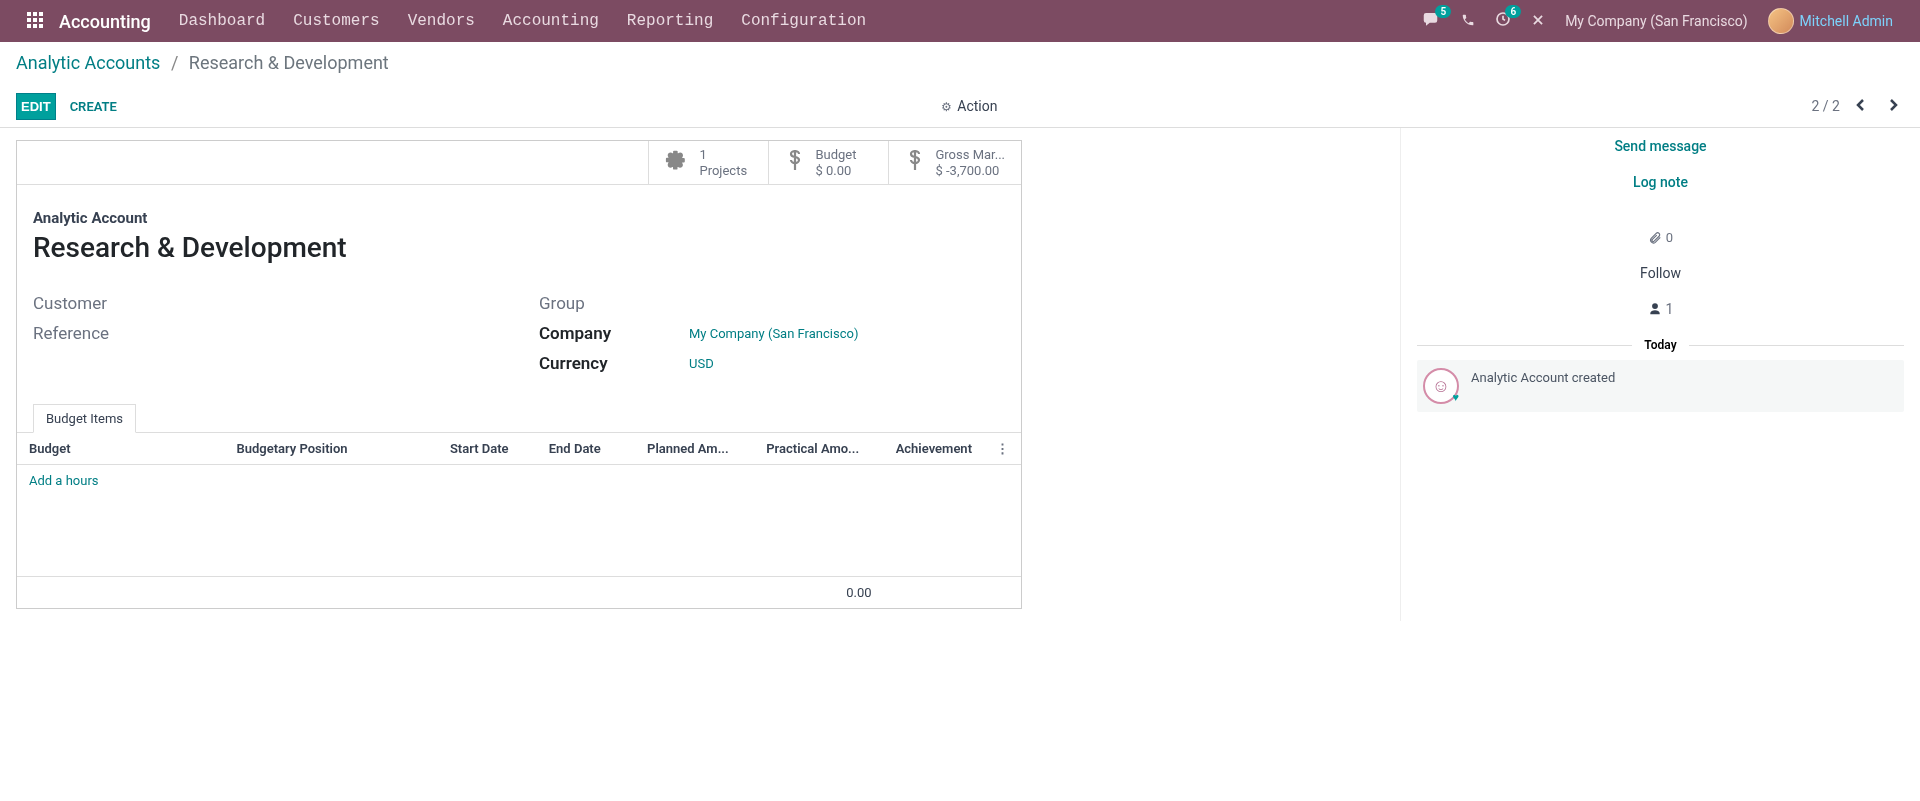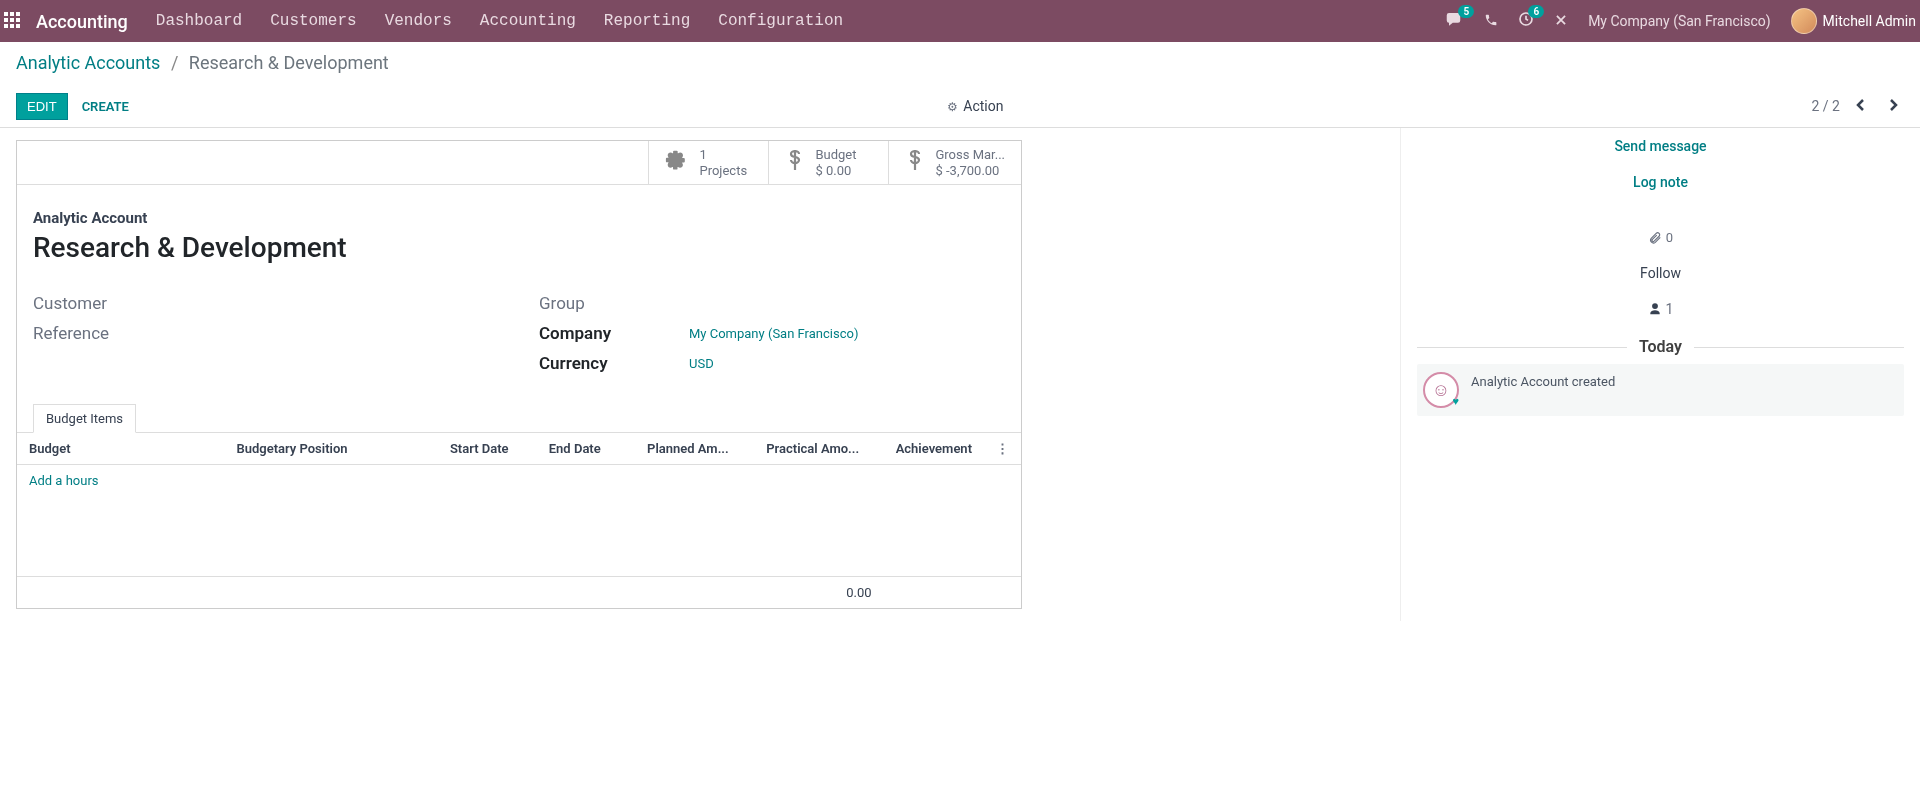--- a/index.html
+++ b/index.html
@@ -1,35 +1,35 @@
 <!DOCTYPE html>
 <html><head>
 <meta charset="utf-8">
 <style>
 * { box-sizing: border-box; margin: 0; padding: 0; }
 body { font-family: -apple-system, BlinkMacSystemFont, "Segoe UI", Roboto, "Helvetica Neue", sans-serif; font-size: 13px; color: #374151; background: #fff; }
-.navbar { background: #7C4B62; color: #fff; height: 42px; display: flex; align-items: center; padding: 0 4px; }
+.navbar { background: #7C4B62; color: #fff; height: 42px; display: flex; align-items: center; padding: 0 27px; }
 .navbar .apps-icon { width: 18px; height: 18px; display: grid; grid-template-columns: repeat(3, 4px); grid-template-rows: repeat(3, 4px); gap: 2px; margin-right: 14px; cursor: pointer; }
 .navbar .apps-icon span { background: #fff; width:4px; height:4px; }
 .navbar .app-name { font-size: 18px; font-weight: 500; margin-right: 28px; }
 .navbar .menu { display: flex; gap: 28px; }
 .navbar .menu a { color: #E9DAE1; font-size: 16px; cursor: pointer; font-family: Liberation Mono, monospace; }
 .navbar .spacer { flex: 1; }
 .navbar .right { display: flex; align-items: center; gap: 20px; }
 .navbar .right .icon-btn { position: relative; cursor:pointer; color:#E9DAE1; font-size:16px; }
 .navbar .badge { position: absolute; top:-6px; right:-10px; background:#00A09D; color:#fff; font-size:10px; border-radius: 8px; padding:1px 5px; font-weight:600;}
 .navbar .companyline { font-size: 14px; color:#E9DAE1; cursor:pointer; }
 .navbar .avatar { width: 26px; height:26px; border-radius:50%; background: linear-gradient(135deg,#f5c384,#d28a5a); display:inline-block; margin-right:6px; vertical-align:middle; border:1px solid rgba(255,255,255,0.4);}
 .cp { padding: 10px 16px 0; border-bottom: 1px solid #ddd; }
 .breadcrumb { font-size: 18px; margin-bottom: 12px; }
 .breadcrumb a { color: #017E84; cursor:pointer; }
 .breadcrumb .sep { color: #888; margin: 0 6px; }
 .breadcrumb .current { color: #6c757d; }
 .cp-bottom { display:flex; align-items:center; height:42px; }
-.btn-edit { background:#00A09D; color:#fff; border:1px solid #00808a; padding:5px 10px; font-weight:400; font-size:13px; cursor:pointer; text-transform:uppercase;}
+.btn-edit { background:#00A09D; color:#fff; border:1px solid #00808a; padding:5px 4px; font-weight:700; font-size:13px; cursor:pointer; text-transform:uppercase;}
 .btn-create { color:#017E84; font-weight:600; padding:5px 10px; font-size:13px; cursor:pointer; margin-left:4px; text-transform:uppercase;}
 .cp-center { flex:1; text-align:center; }
 .action-btn { color:#374151; font-size:14px; cursor:pointer; }
 .action-btn .gear { font-size:12px; margin-right:2px; color:#6b7280;}
 .cp-right { display:flex; align-items:center; gap:10px; }
 .pager-text { font-size:14px; color:#6b7280; }
 .arrow-btn { background:none; border:none; font-size:18px; color:#374151; cursor:pointer; padding:2px 6px;}
 .content { display:flex; }
 .form-area { flex:1; padding:12px 0; }
 .sheet { margin: 0 16px; border:1px solid #ccc; background:#fff; position:relative; max-width: 1006px;}
@@ -59,21 +59,21 @@
 .more-col { width:30px; text-align:center; color:#6b7280; cursor:pointer; font-weight:bold;}
 .sidebar { width:520px; border-left:1px solid #eee; padding:6px 16px 16px; }
 .chatter-top { display:flex; align-items:center; padding:4px 0 12px; gap:20px;flex-direction:column; }
 .chatter-top .link { color:#017E84; font-size:14px; cursor:pointer; font-weight:500;}
 .chatter-top .spacer { flex:1; }
 .chatter-top .stat { color:#6b7280; font-size:13px; cursor:pointer; display:flex; align-items:center; gap:4px;}
 .chatter-top .follow { color:#374151; font-size:14px; cursor:pointer;}
 .chatter-top .follower { color:#6b7280; font-size:14px; cursor:pointer; display:flex; align-items:center; gap:4px;}
 .timeline-sep { text-align:center; position:relative; margin:8px 0; }
 .timeline-sep::before { content:''; position:absolute; left:0; right:0; top:50%; border-top:1px solid #ddd; }
-.timeline-sep span { background:#fff; position:relative; padding:0 12px; font-size:16px; font-weight:600; color:#404040;}
+.timeline-sep span { background:#fff; position:relative; padding:0 12px; font-size:12px; font-weight:600; color:#000000;}
 .message { display:flex; gap:12px; background:#f5f7f7; padding:8px 6px; border-radius:2px; }
 .msg-avatar { width:36px; height:36px; border-radius:50%; border:2px solid #d48ca8; display:flex; align-items:center; justify-content:center; position:relative; background:#fff;}
 .msg-avatar .smile { font-size:18px; color:#b67194; }
 .msg-avatar .heart { position:absolute; bottom:-2px; right:-2px; color:#00A09D; font-size:11px; }
 .msg-body { flex:1; }
 .msg-author { font-size:13px; font-weight:600; color:#374151;}
 .msg-time { font-size:11px; color:#888; margin-left:4px; font-weight:400;}
 .msg-text { font-size:13px; color:#4b5563; margin-top:2px;}
 .table-spacer { height:80px; }
 </style>
@@ -122,21 +122,21 @@
       <span class="badge">6</span>
     </div>
     <div class="icon-btn">
       <svg width="14" height="14" viewBox="0 0 24 24" fill="none" stroke="#E9DAE1" stroke-width="3">
           <path d="M5 5l14 14M19 5L5 19"></path>
         </svg>
     </div>
     <div class="companyline">My Company (San Francisco)</div>
     <div style="display:flex;align-items:center;">
       <span class="avatar"></span>
-      <span style="font-size:14px; color:#ffffff;">Mitchell Admin</span>
+      <span style="font-size:14px; color:#7dd3fc;">Mitchell Admin</span>
     </div>
   </div>
 </div>
 
 <div class="cp">
   <div class="breadcrumb">
     <a>Analytic Accounts</a>
     <span class="sep">/</span>
     <span class="current">Research &amp; Development</span>
   </div>

